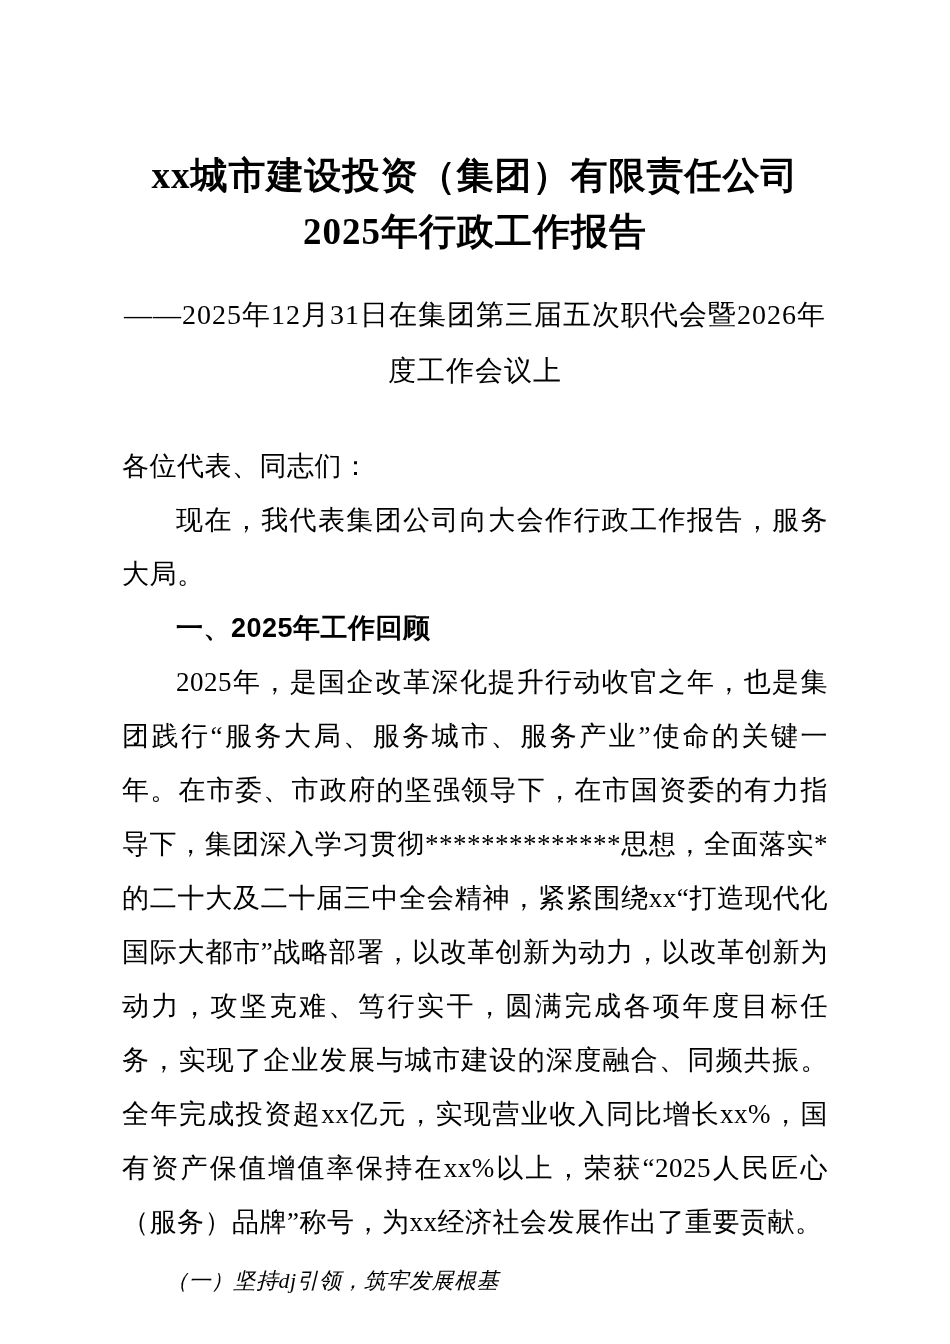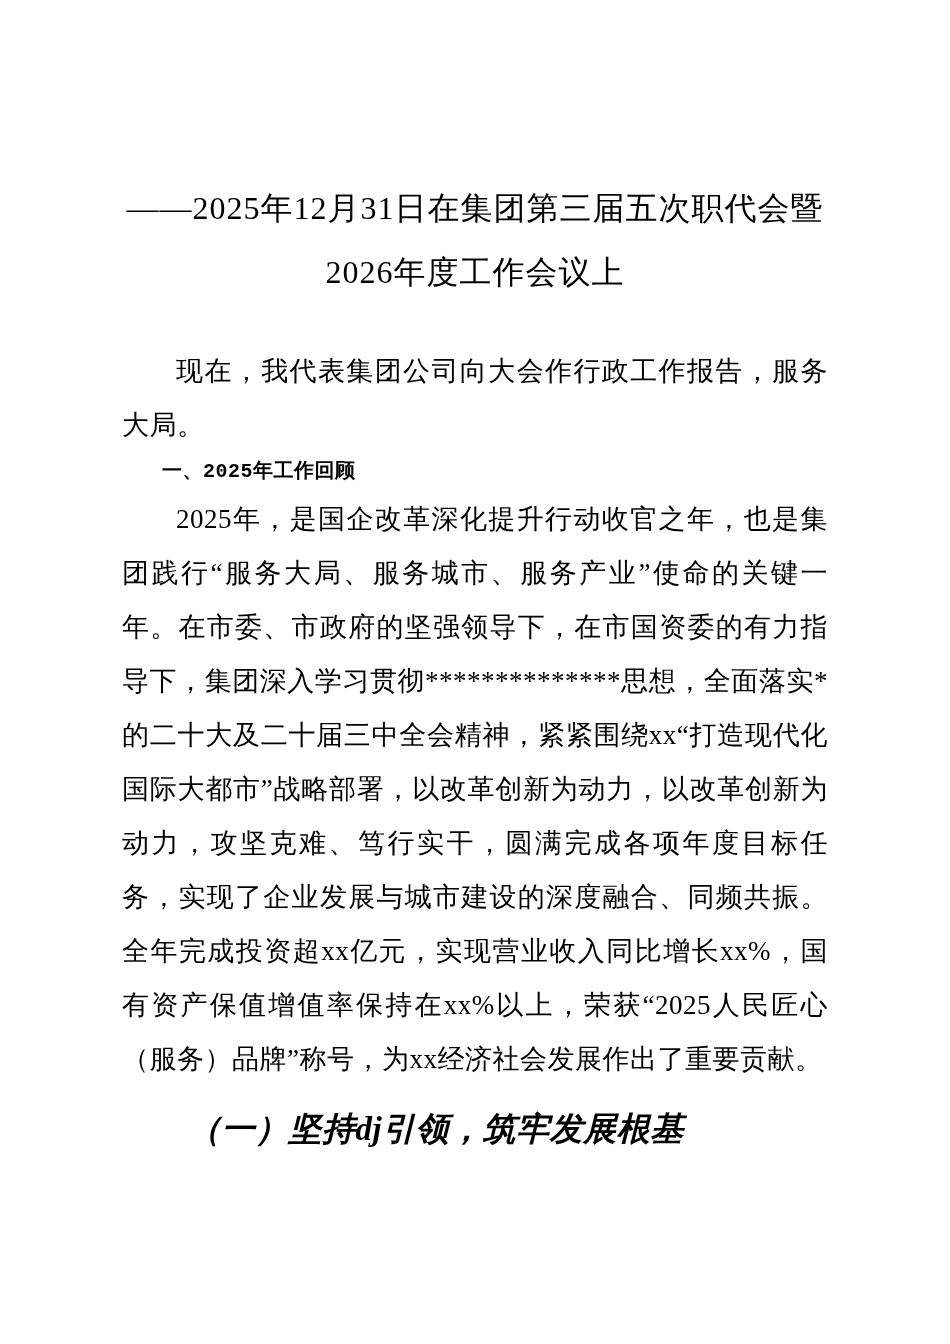--- a/index.html
+++ b/index.html
@@ -27,21 +27,21 @@
     font-size: 37px;
     font-weight: 700;
     line-height: 1.5;
     text-align: center;
     letter-spacing: 1px;
   }
 
   .doc-subtitle {
     margin-top: 28px;
     font-family: "Liberation Serif", "DejaVu Serif", serif;
-    font-size: 32px;
+    font-size: 28px;
     font-weight: 400;
     line-height: 2;
     text-align: center;
     letter-spacing: 1px;
   }
 
   .doc-body {
     margin-top: 40px;
   }
 
@@ -54,46 +54,48 @@
 
   .para-plain {
     text-indent: 0;
   }
 
   .para-indent {
     text-indent: 2em;
   }
 
   .heading1 {
-    font-family: Liberation Mono, monospace;
+    font-family: Liberation Sans, sans-serif;
     font-weight: 700;
     text-indent: 2em;
-    font-size: 20px;
+    font-size: 27px;
     line-height: 2;
   }
 
   .heading2 {
-    font-weight: 700;
+    font-weight: 400;
     font-style: italic;
     text-indent: 2em;
-    font-size: 33px;
+    font-size: 22px;
     line-height: 2;
     margin-top: 10px;
   }
 </style>
 </head>
 <body>
 
 <div class="page">
 
+  <h1 class="doc-title">xx城市建设投资（集团）有限责任公司2025年行政工作报告</h1>
 
   <div class="doc-subtitle">——2025年12月31日在集团第三届五次职代会暨2026年度工作会议上</div>
 
   <div class="doc-body">
 
+    <p class="para para-plain">各位代表、同志们：</p>
 
     <p class="para para-indent">现在，我代表集团公司向大会作行政工作报告，服务大局。</p>
 
     <p class="para heading1">一、2025年工作回顾</p>
 
     <p class="para para-indent">2025年，是国企改革深化提升行动收官之年，也是集团践行“服务大局、服务城市、服务产业”使命的关键一年。在市委、市政府的坚强领导下，在市国资委的有力指导下，集团深入学习贯彻**************思想，全面落实*的二十大及二十届三中全会精神，紧紧围绕xx“打造现代化国际大都市”战略部署，以改革创新为动力，以改革创新为动力，攻坚克难、笃行实干，圆满完成各项年度目标任务，实现了企业发展与城市建设的深度融合、同频共振。全年完成投资超xx亿元，实现营业收入同比增长xx%，国有资产保值增值率保持在xx%以上，荣获“2025人民匠心（服务）品牌”称号，为xx经济社会发展作出了重要贡献。</p>
 
     <p class="para heading2">（一）坚持dj引领，筑牢发展根基</p>
 
   </div>

